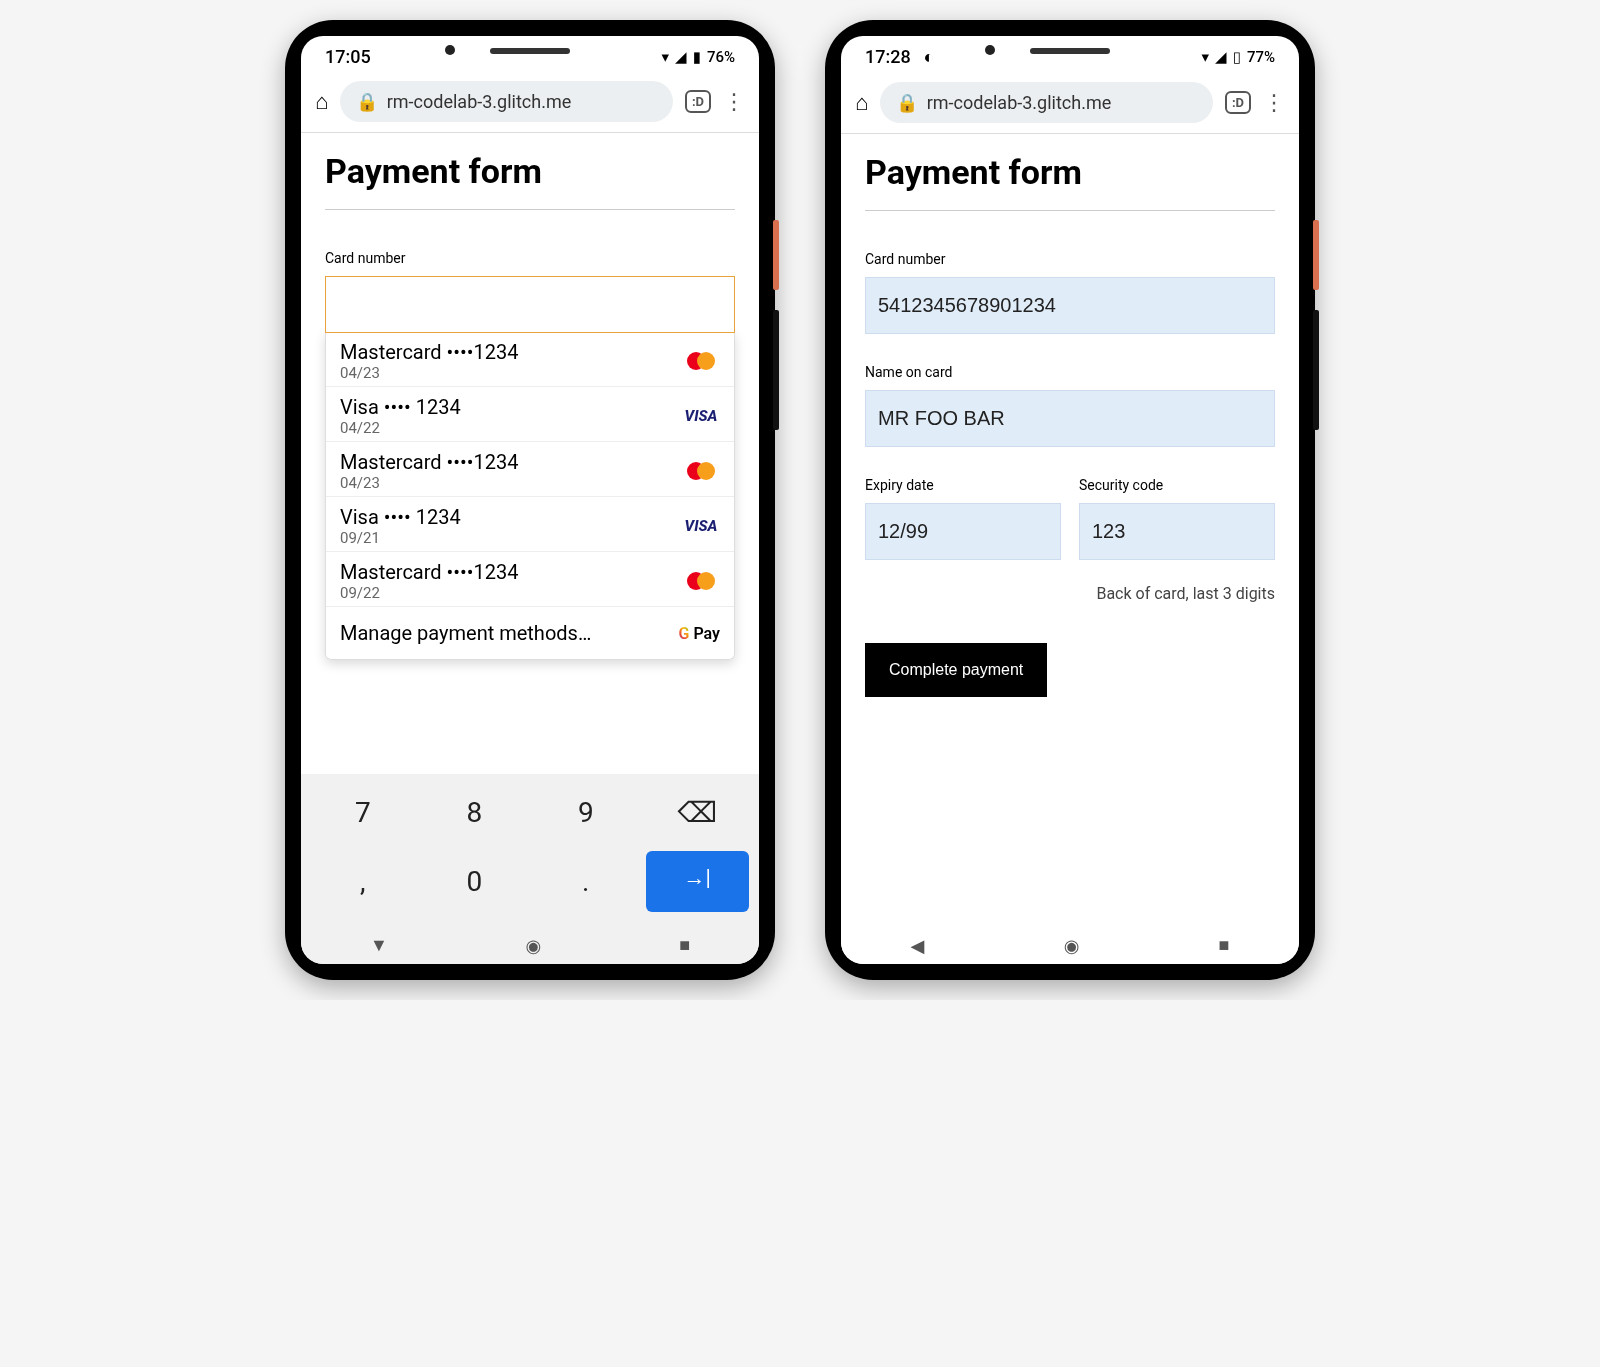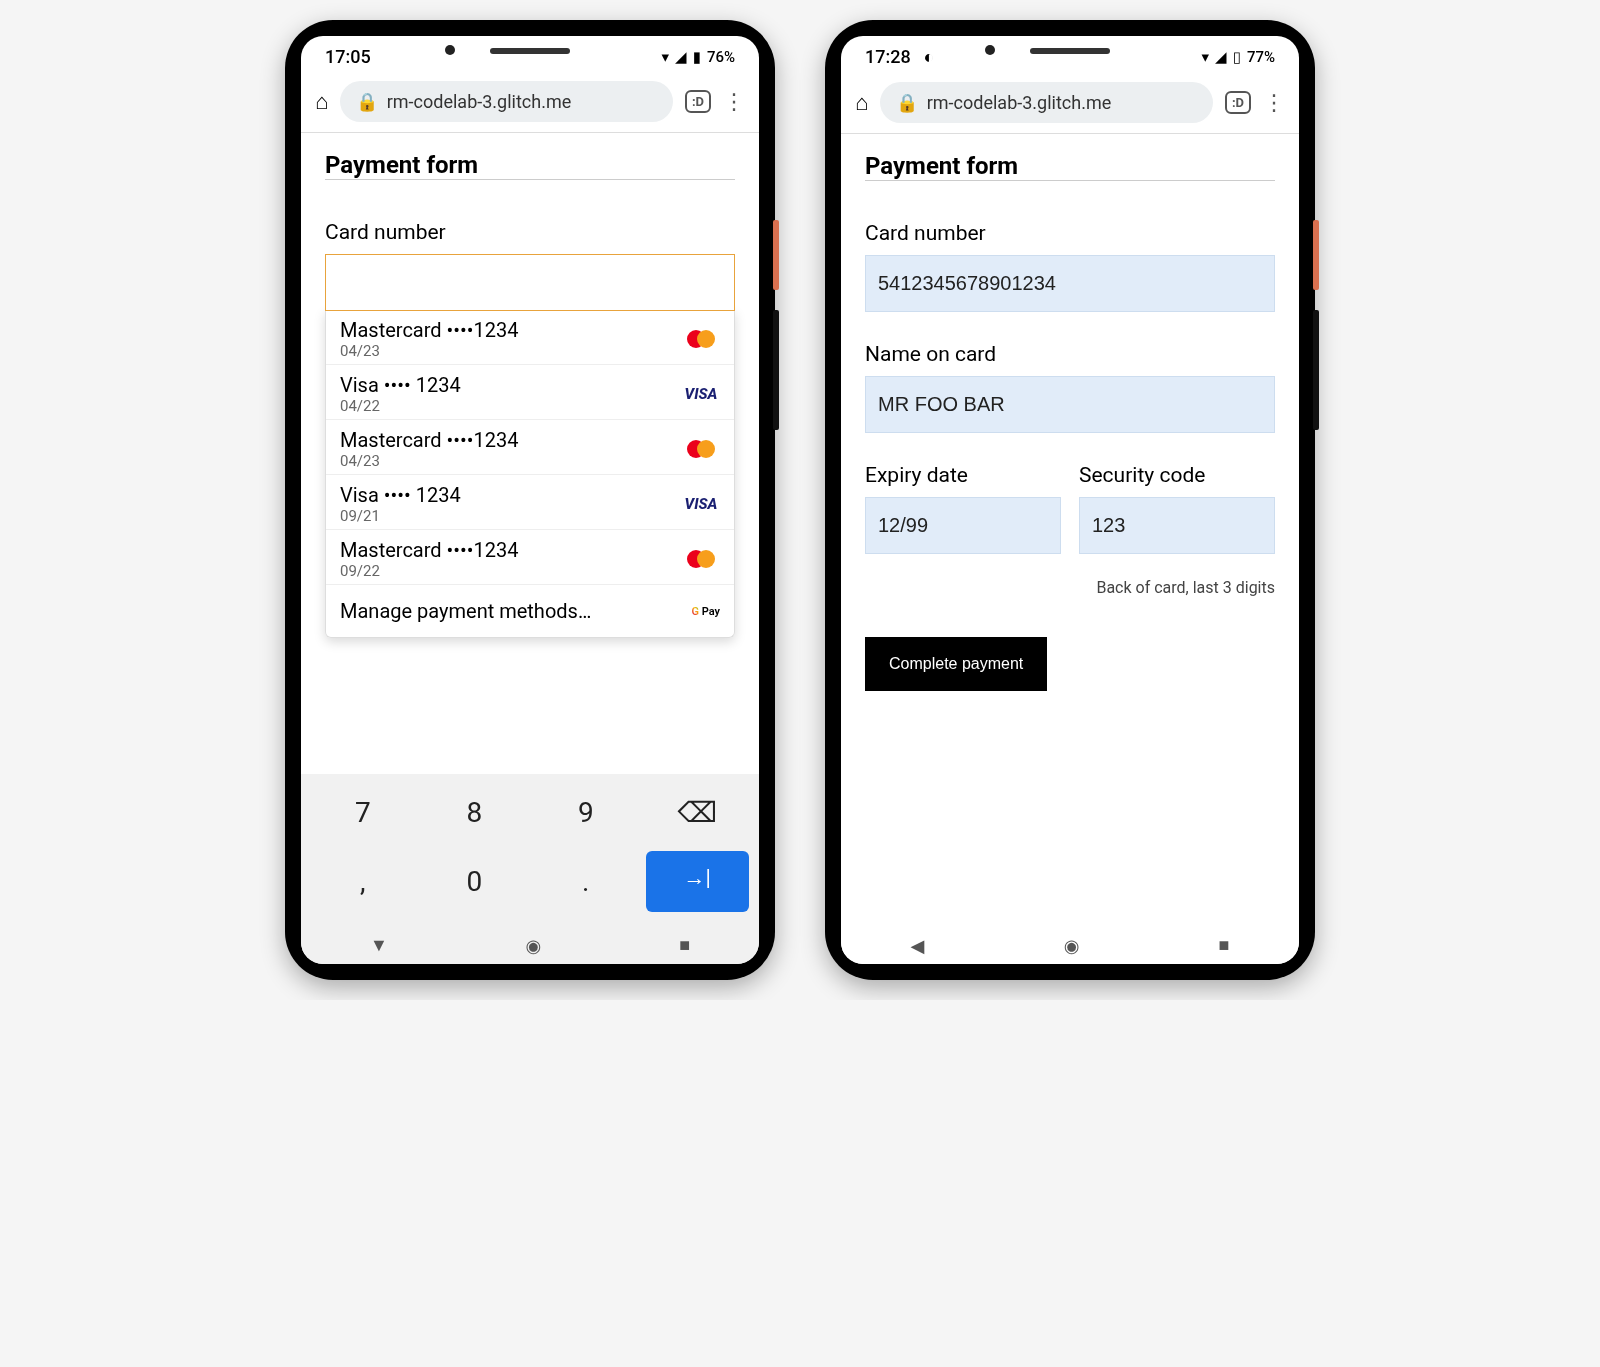--- a/index.html
+++ b/index.html
@@ -106,28 +106,28 @@
     font-weight: bold;
     color:#555;
   }
   .dots { font-size: 22px; color: #555; }
   .content {
     padding: 18px 24px;
     flex: 1;
     overflow: hidden;
   }
   h1 {
-    font-size: 24px;
+    font-size: 34px;
     font-weight: 700;
-    padding-bottom: 0;
+    padding-bottom: 18px;
     border-bottom: 1px solid #ccc;
     margin-bottom: 40px;
   }
   .field-label {
-    font-size: 21px;
+    font-size: 14px;
     margin-bottom: 10px;
   }
   .text-input {
     width: 100%;
     border: 1px solid #ccc;
     padding: 16px 12px;
     font-size: 20px;
   }
   .text-input.focused {
     border: 1px solid #e8a33c;
@@ -175,21 +175,21 @@
   .menu-item {
     display: flex;
     justify-content: space-between;
     align-items: center;
     padding: 14px;
     font-size: 20px;
     border-bottom: 1px solid #eee;
   }
   .gpay-logo {
     font-weight: 600;
-    font-size: 11px;
+    font-size: 16px;
   }
   .gpay-logo .g { background: linear-gradient(45deg,#4285f4,#ea4335,#fbbc05,#34a853);-webkit-background-clip:text;color:transparent;}
   .keyboard {
     background: #f1f1f1;
     padding: 8px 10px 2px;
   }
   .kb-row {
     display: flex;
     gap: 8px;
     margin-bottom: 8px;

